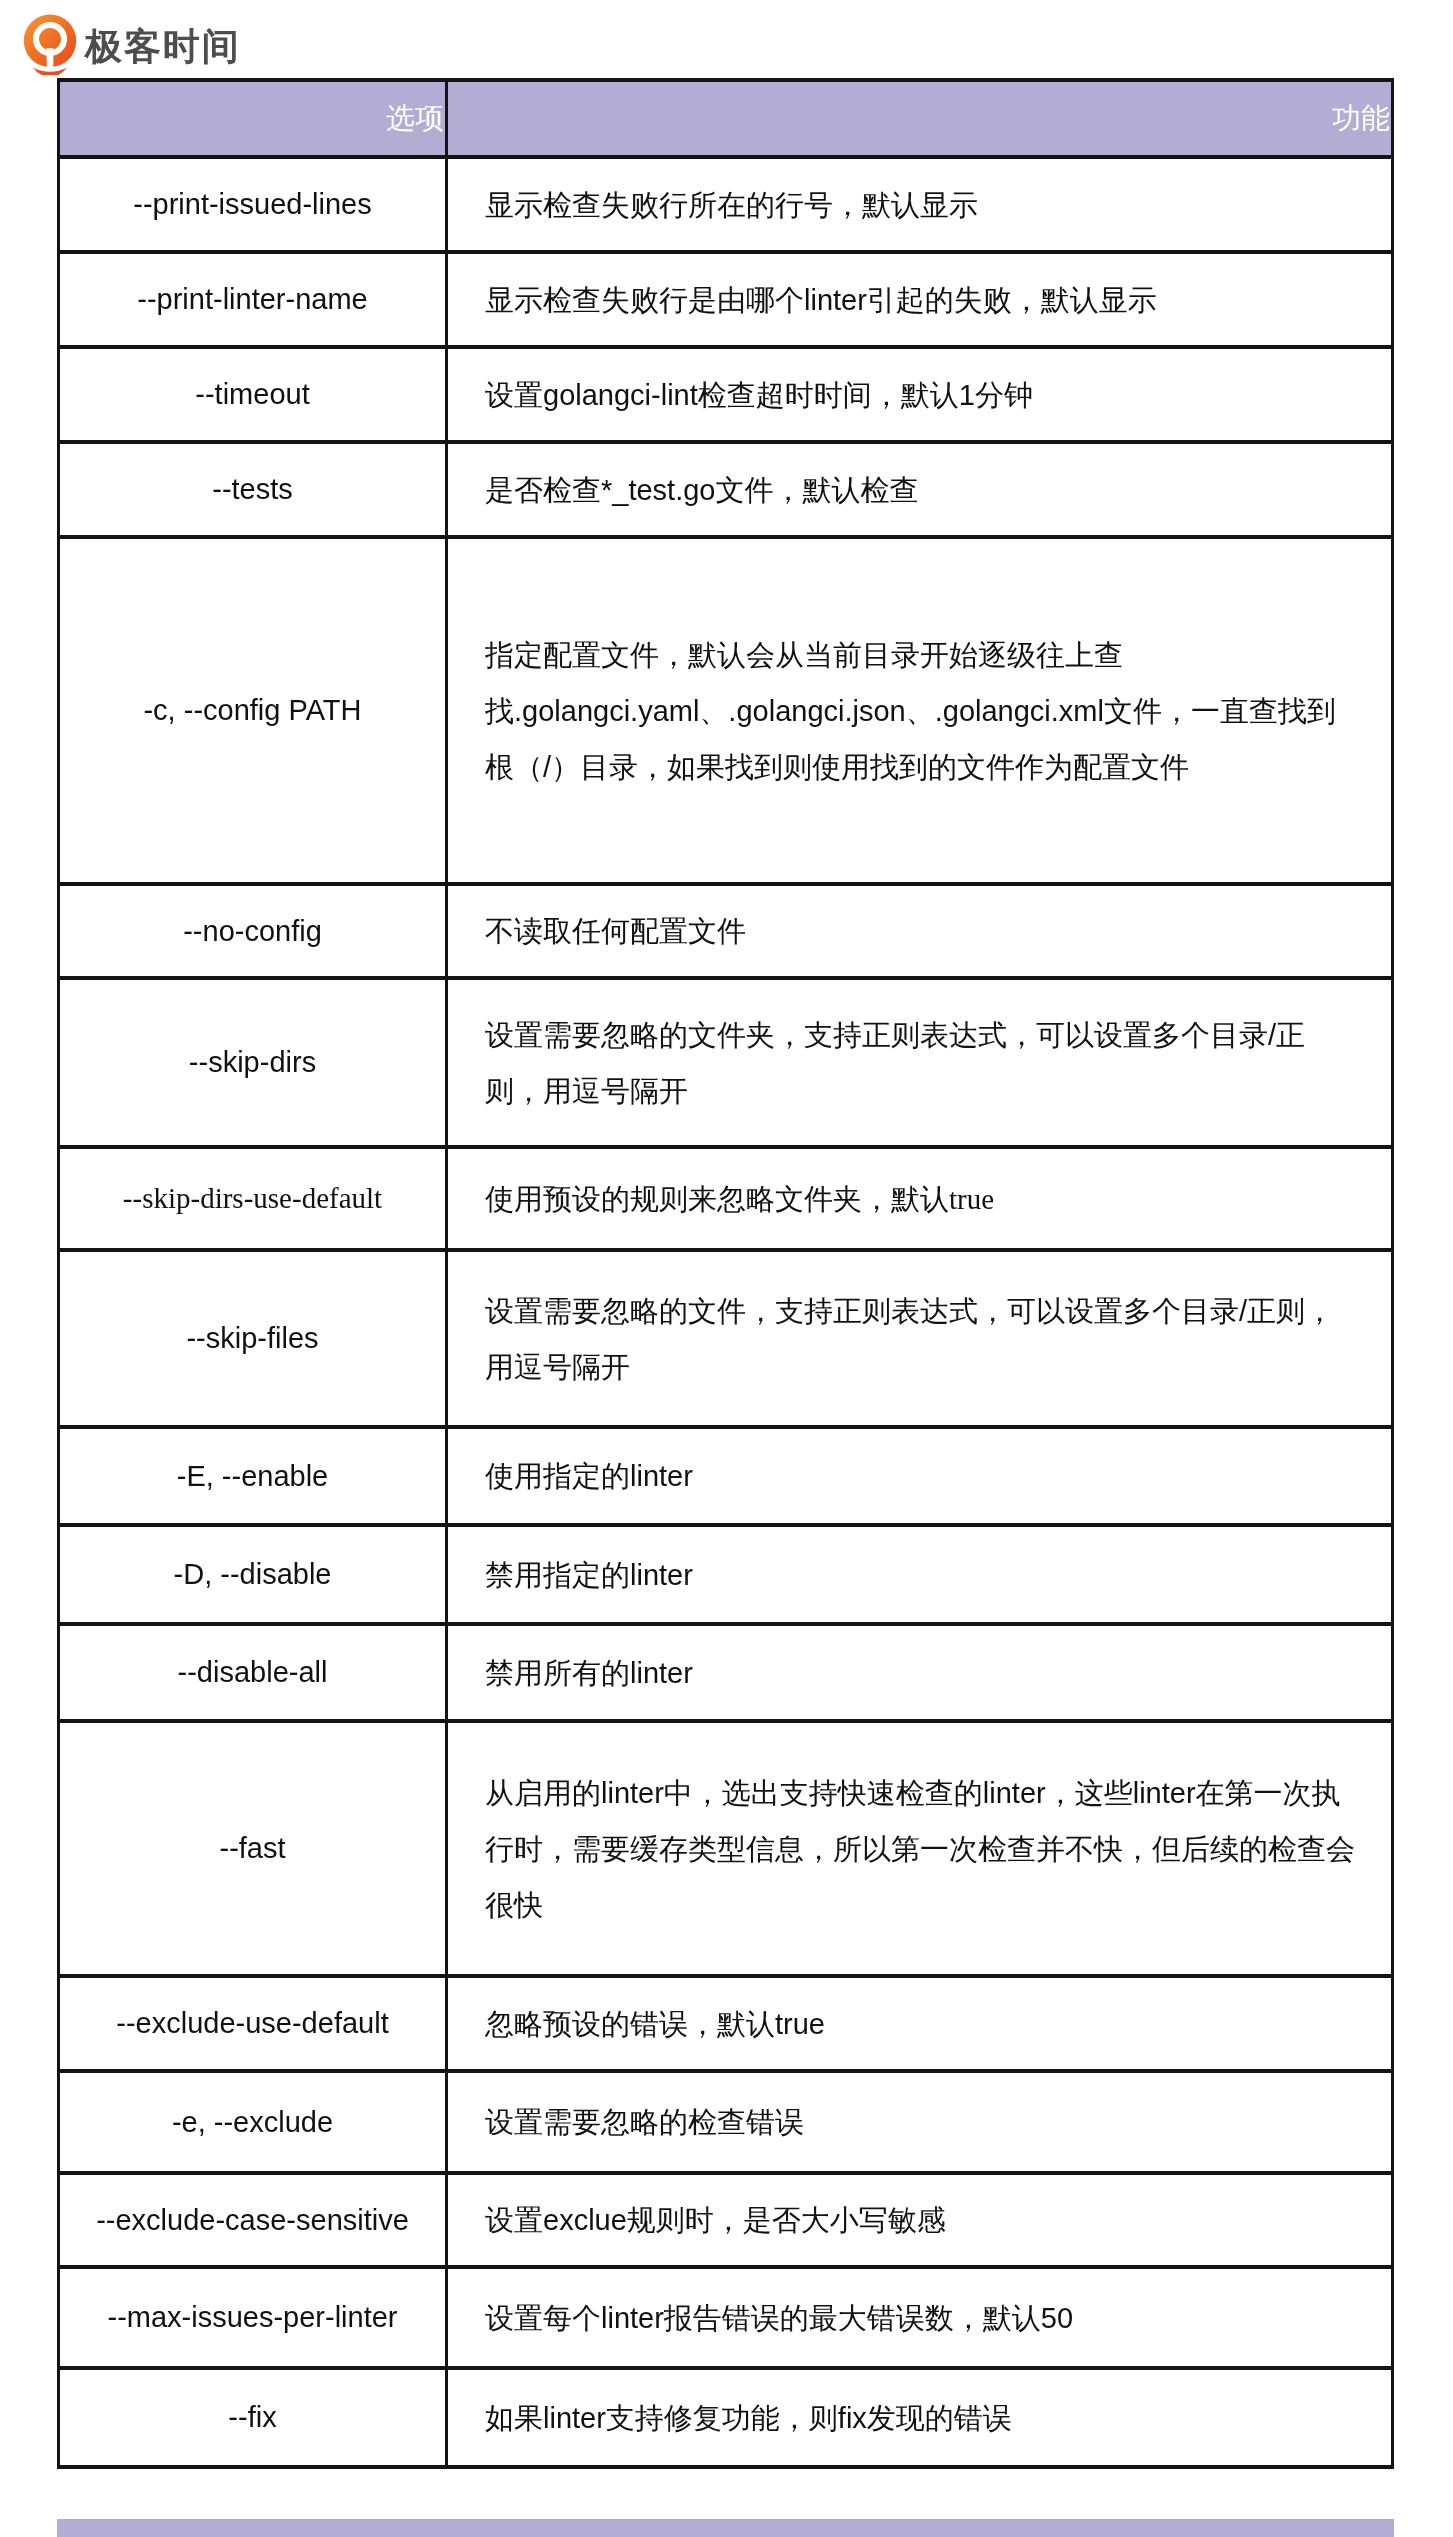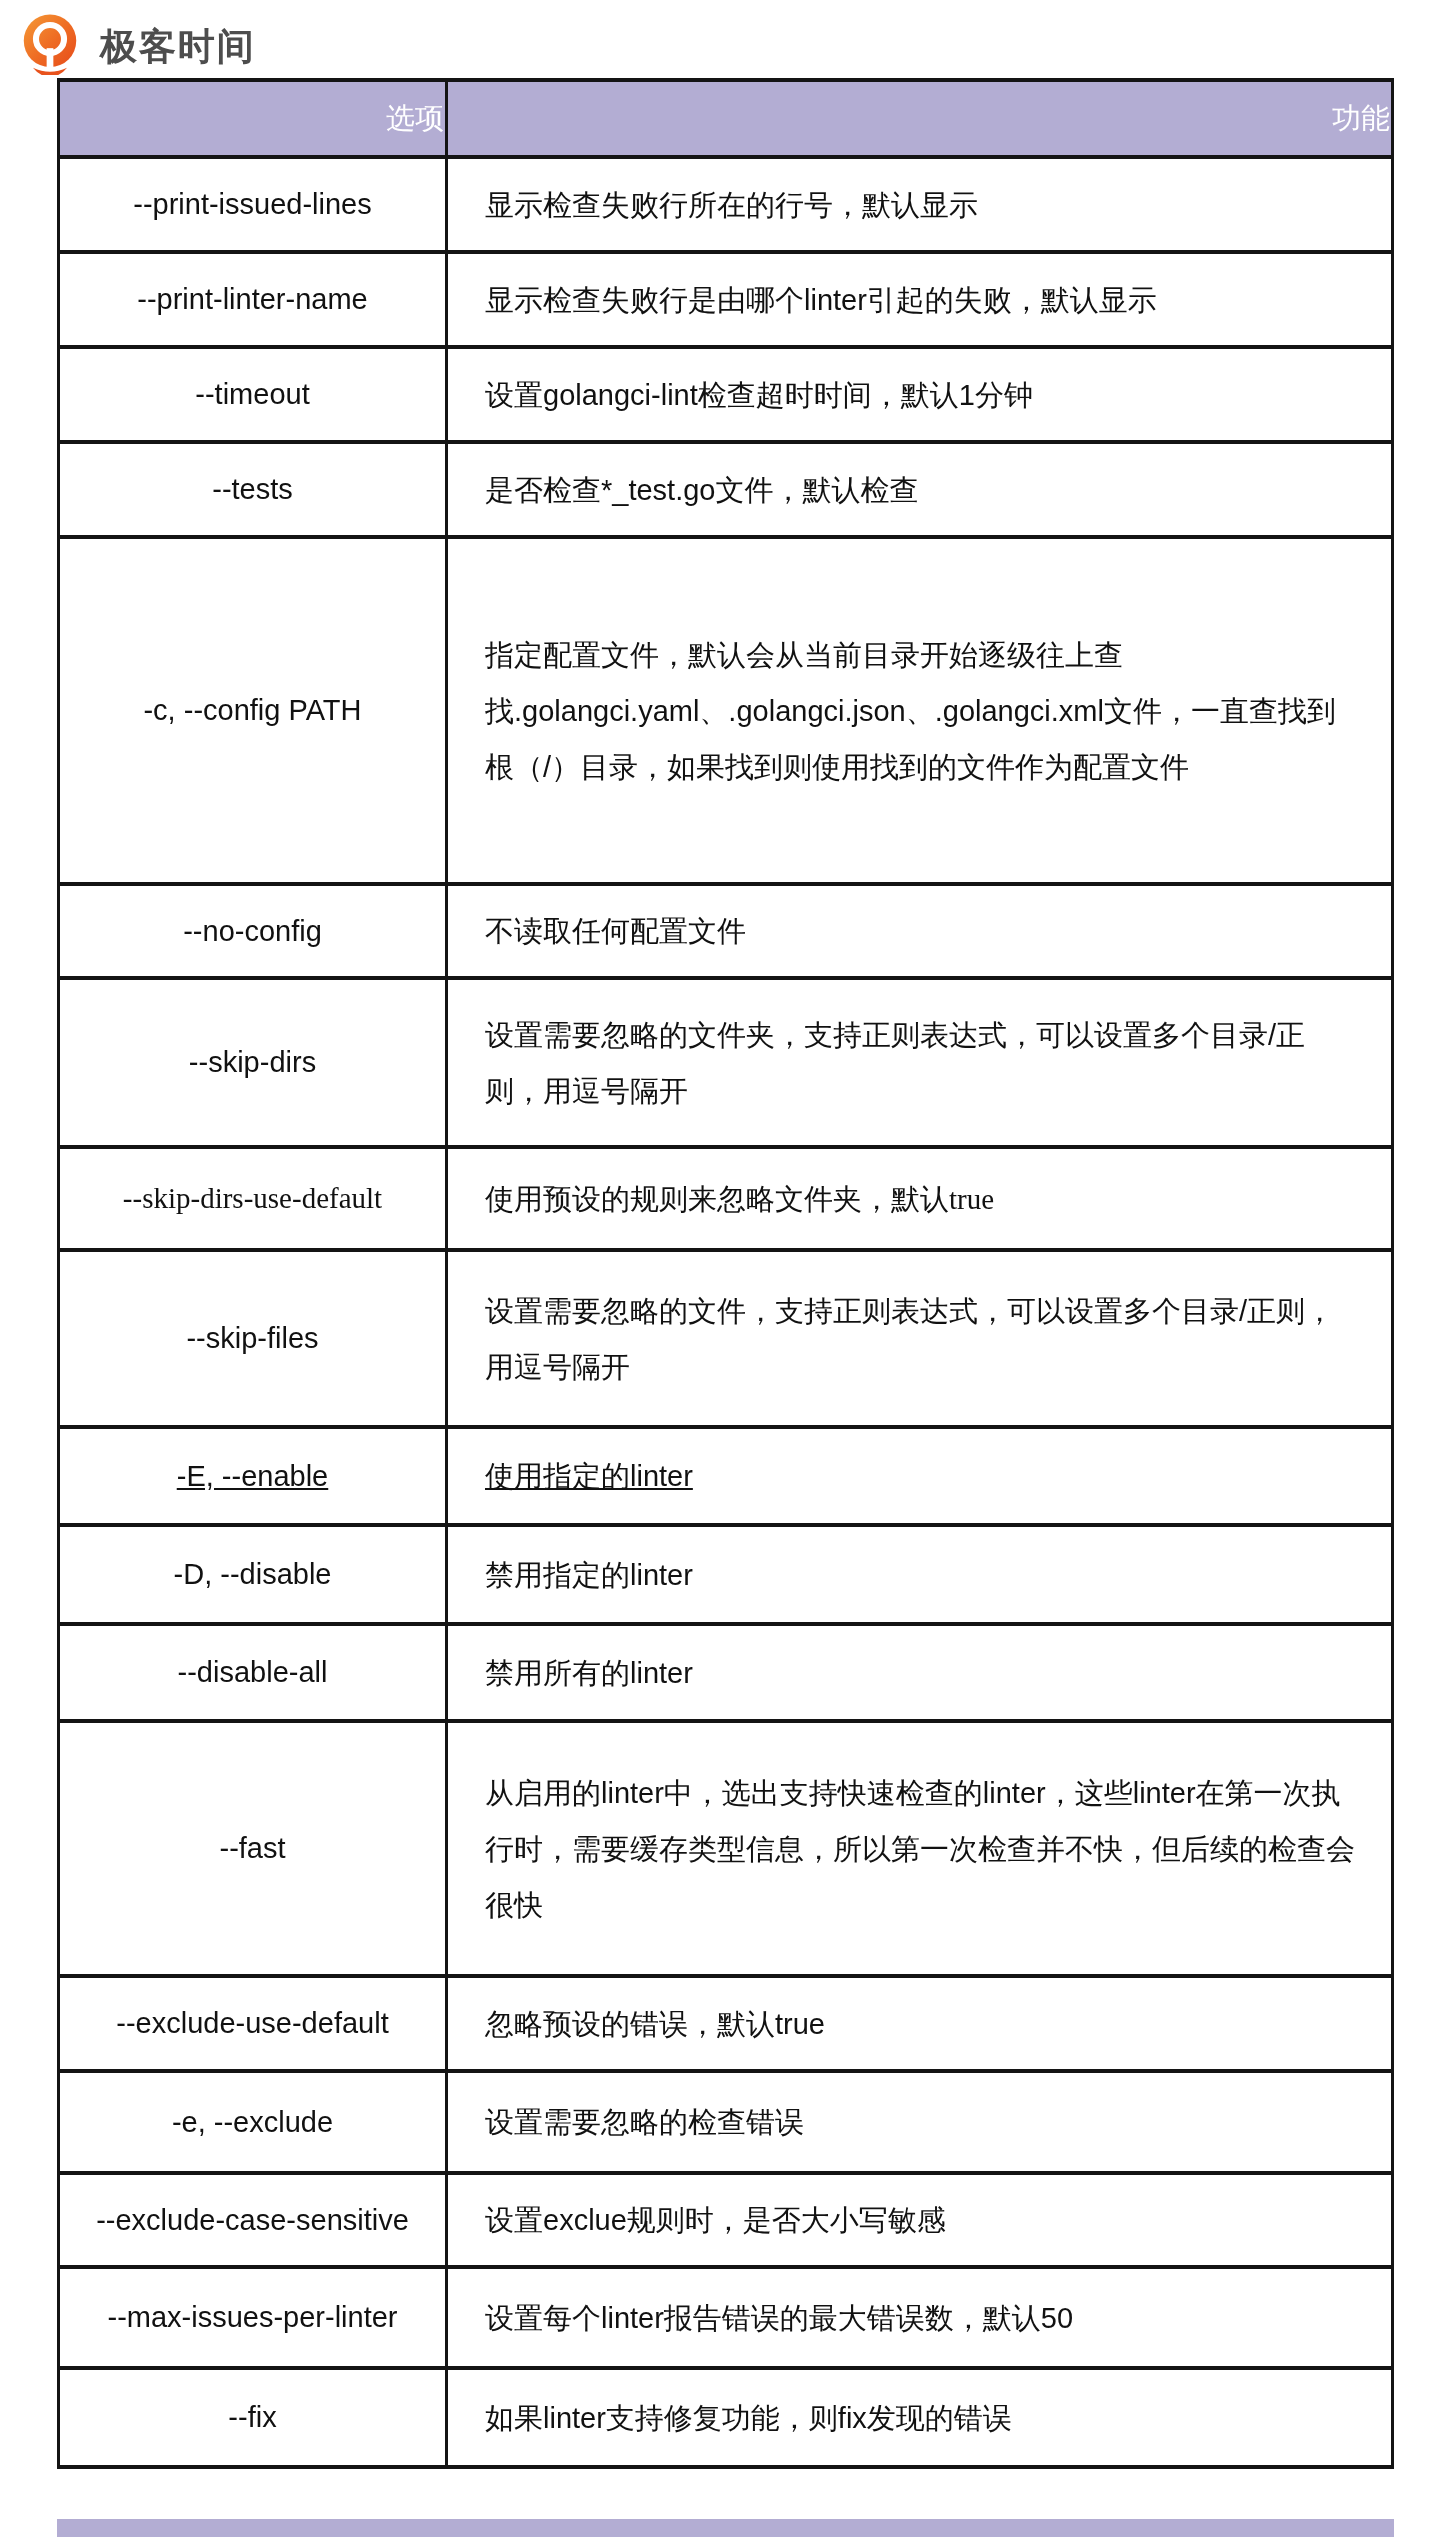--- a/index.html
+++ b/index.html
@@ -12,21 +12,21 @@
     color:#111111;
     overflow:hidden;
   }
   
   .logo{
     position:absolute;
     top:14px;
     left:19px;
     display:flex;
     align-items:center;
-    gap:19px;
+    gap:4px;
   }
   .logo-icon{width:62px;height:61px;display:block;}
   .logo-text{
     font-size:37px;
     font-weight:700;
     color:#4d4d4d;
     letter-spacing:1.9px;
     line-height:1;
     padding-top:3.8px;
   }
@@ -152,21 +152,21 @@
         </tr>
         <tr style="height: 103px; font-family: Liberation Serif, serif;">
           <td class="opt">--skip-dirs-use-default</td>
           <td class="desc">使用预设的规则来忽略文件夹，默认true</td>
         </tr>
         <tr style="height: 177px;">
           <td class="opt">--skip-files</td>
           <td class="desc">设置需要忽略的文件，支持正则表达式，可以设置多个目录/正则，
 用逗号隔开</td>
         </tr>
-        <tr style="height: 98px; text-decoration: underline;">
+        <tr style="height: 98px;">
           <td class="opt">-E, --enable</td>
           <td class="desc">使用指定的linter</td>
         </tr>
         <tr style="height: 99px;">
           <td class="opt">-D, --disable</td>
           <td class="desc">禁用指定的linter</td>
         </tr>
         <tr style="height: 97px;">
           <td class="opt">--disable-all</td>
           <td class="desc">禁用所有的linter</td>

